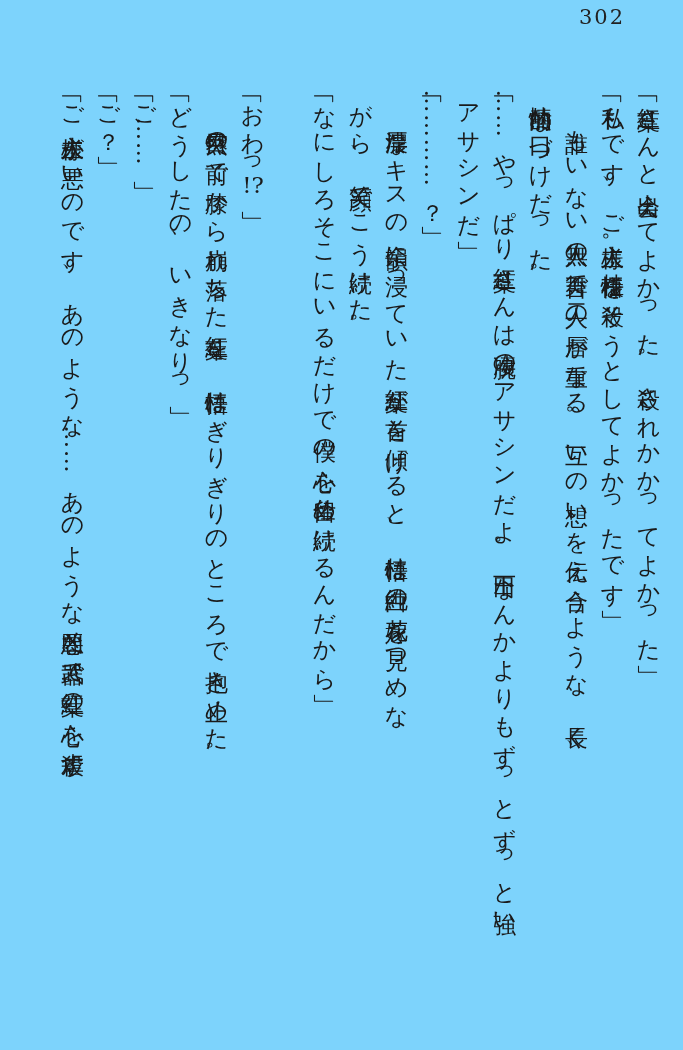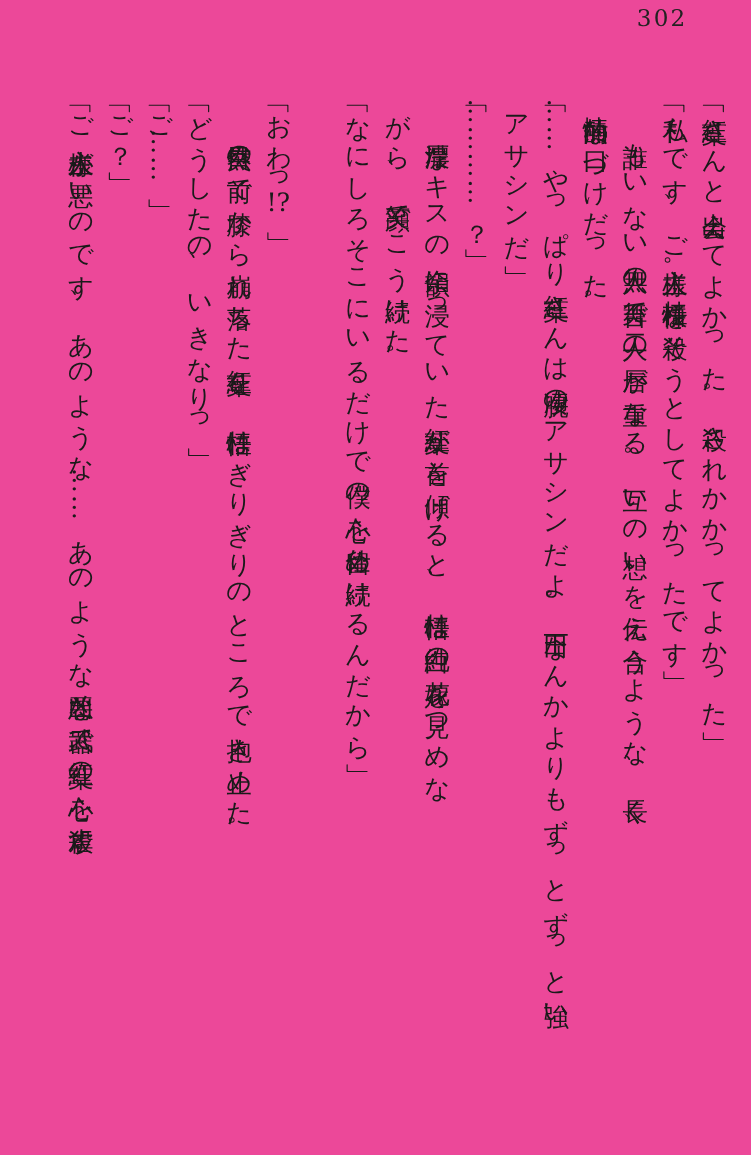--- a/index.html
+++ b/index.html
@@ -4,21 +4,21 @@
 <style>
   html, body {
     margin: 0;
     padding: 0;
     background: #e8e8e6;
   }
   .page {
     position: relative;
     width: 683px;
     height: 1050px;
-    background: #ec4899;
+    background: #7dd3fc;
     overflow: hidden;
     font-family: "DejaVu Serif", "Liberation Serif", serif;
     color: #1a1a1a;
   }
   .page-number {
     position: absolute;
     top: 5px;
     right: 58px;
     font-size: 21px;
     letter-spacing: 2px;

